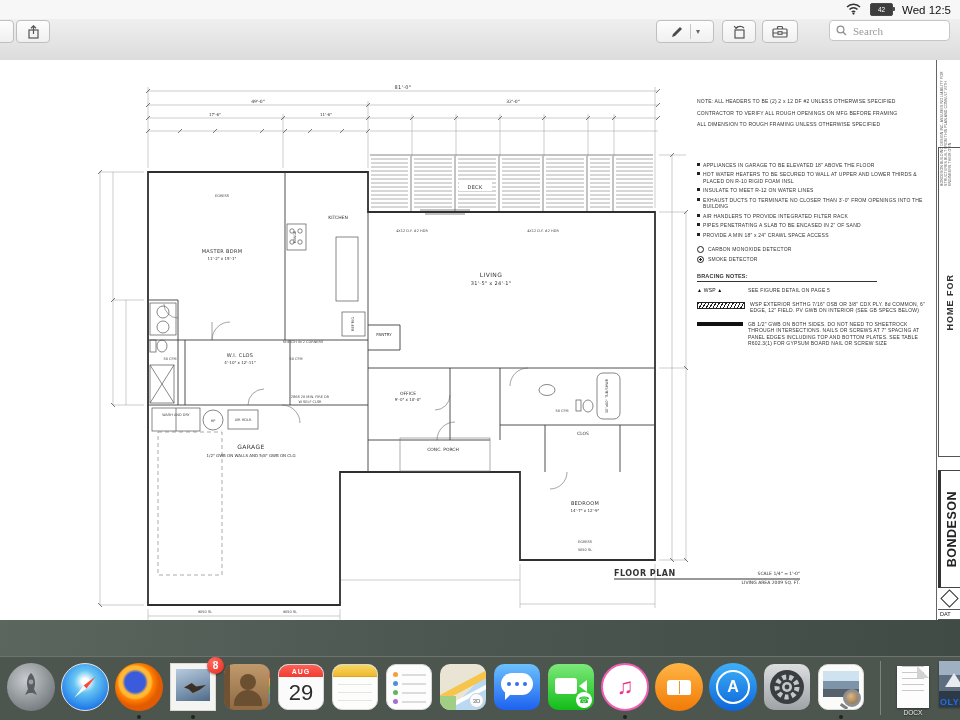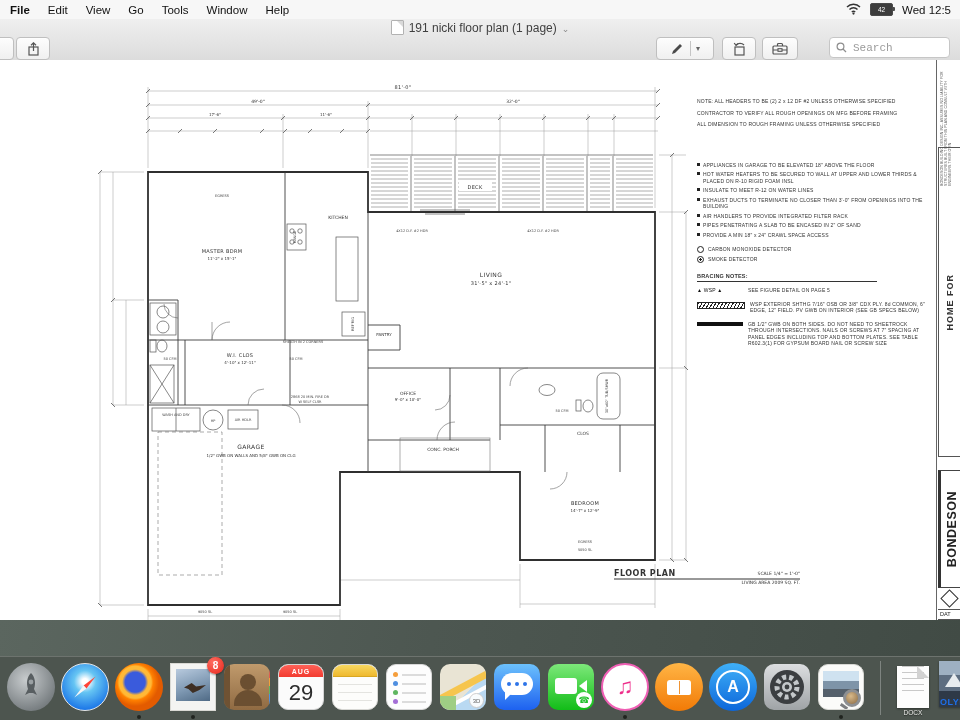--- a/index.html
+++ b/index.html
@@ -26,21 +26,21 @@
   .proxy-doc:after{content:"";position:absolute;right:0;top:0;border:3px solid #d9d9d9;border-left-color:transparent;border-bottom-color:transparent;}
   .title-chev{font-size:9px;color:#8a8a8a;margin-top:2px;}
   .toolrow{position:relative;height:23px;}
   .tbtn{position:absolute;top:1px;height:21px;background:linear-gradient(#fdfdfd,#f0f0f0);
         border:1px solid #bfbfbf;border-radius:4px;box-shadow:0 1px 0 rgba(255,255,255,.6) inset;
         display:flex;align-items:center;justify-content:center;}
   .tbtn svg{display:block;}
   .searchfield{position:absolute;top:1px;right:10px;width:113px;height:19px;background:#fff;
         border:1px solid #c6c6c6;border-radius:4px;display:flex;align-items:center;padding-left:6px;gap:4px;}
   .searchfield input{border:none;outline:none;width:80px;font-size:11px;color:#333;background:transparent;
-        font-family:Liberation Mono, monospace;}
+        font-family:Liberation Serif, serif;}
   .searchfield input::placeholder{color:#9b9b9b;}
 
   
   .content{position:absolute;left:0;top:60px;width:960px;height:560px;background:#fff;overflow:hidden;}
   .content svg{position:absolute;left:0;top:0;}
   svg text{fill:#333;font-family:"DejaVu Sans",sans-serif;}
   .t8{font-size:8px;font-weight:bold;letter-spacing:.5px;}
   .t6{font-size:6px;letter-spacing:.4px;}
   .t5{font-size:5px;letter-spacing:.3px;}
   .t45{font-size:4.5px;}
@@ -180,51 +180,37 @@
   .ithumb{width:46px;height:46px;background:linear-gradient(180deg,#9eb0c2 0 30%,#5d6d80 30% 65%,#2e3947 65%);position:relative;box-shadow:0 1px 2px rgba(0,0,0,.4);}
   .peak{position:absolute;left:6px;top:12px;width:0;height:0;border-left:9px solid transparent;border-right:9px solid transparent;border-bottom:14px solid #e8ecef;}
   .olym{position:absolute;left:1px;bottom:0px;font-size:9px;font-weight:bold;color:#1e6fe8;letter-spacing:.5px;}
 </style>
 </head>
 <body>
 
 <div class="screen">
 
   <div class="menubar">
-    <div class="menus">
-      <span class="menu-item first">File</span>
-      <span class="menu-item">Edit</span>
-      <span class="menu-item">View</span>
-      <span class="menu-item">Go</span>
-      <span class="menu-item">Tools</span>
-      <span class="menu-item">Window</span>
-      <span class="menu-item">Help</span>
-    </div>
     <div class="mb-status">
       <span>
         <svg width="15" height="12" viewBox="0 0 15 12">
           <path d="M1,4 A9,9 0 0 1 14,4" fill="none" stroke="#333" stroke-width="1.4"></path>
           <path d="M3.5,6.5 A5.5,5.5 0 0 1 11.5,6.5" fill="none" stroke="#333" stroke-width="1.4"></path>
           <path d="M5.8,9 A2.5,2.5 0 0 1 9.2,9" fill="none" stroke="#333" stroke-width="1.4"></path>
           <circle cx="7.5" cy="10.6" r="1.1" fill="#333"></circle>
         </svg>
       </span>
       <span class="battery">
         <span>42</span>
       </span>
       <span class="clock">Wed 12:5</span>
     </div>
   </div>
 
   <div class="chrome">
-    <div class="titlerow">
-      <span class="proxy-doc"></span>
-      <span>191 nicki floor plan (1 page)</span>
-      <span class="title-chev">⌄</span>
-    </div>
     <div class="toolrow">
       <div class="tbtn" style="left:-14px;width:26px;"></div>
       <div class="tbtn" style="left:16px;width:32px;">
         <span>
           <svg width="13" height="14" viewBox="0 0 13 14">
             <rect x="2" y="5" width="9" height="8" fill="none" stroke="#555" stroke-width="1.2"></rect>
             <path d="M6.5,9 V1 M4,3.2 L6.5,.8 L9,3.2" fill="none" stroke="#555" stroke-width="1.2"></path>
           </svg>
         </span>
       </div>

